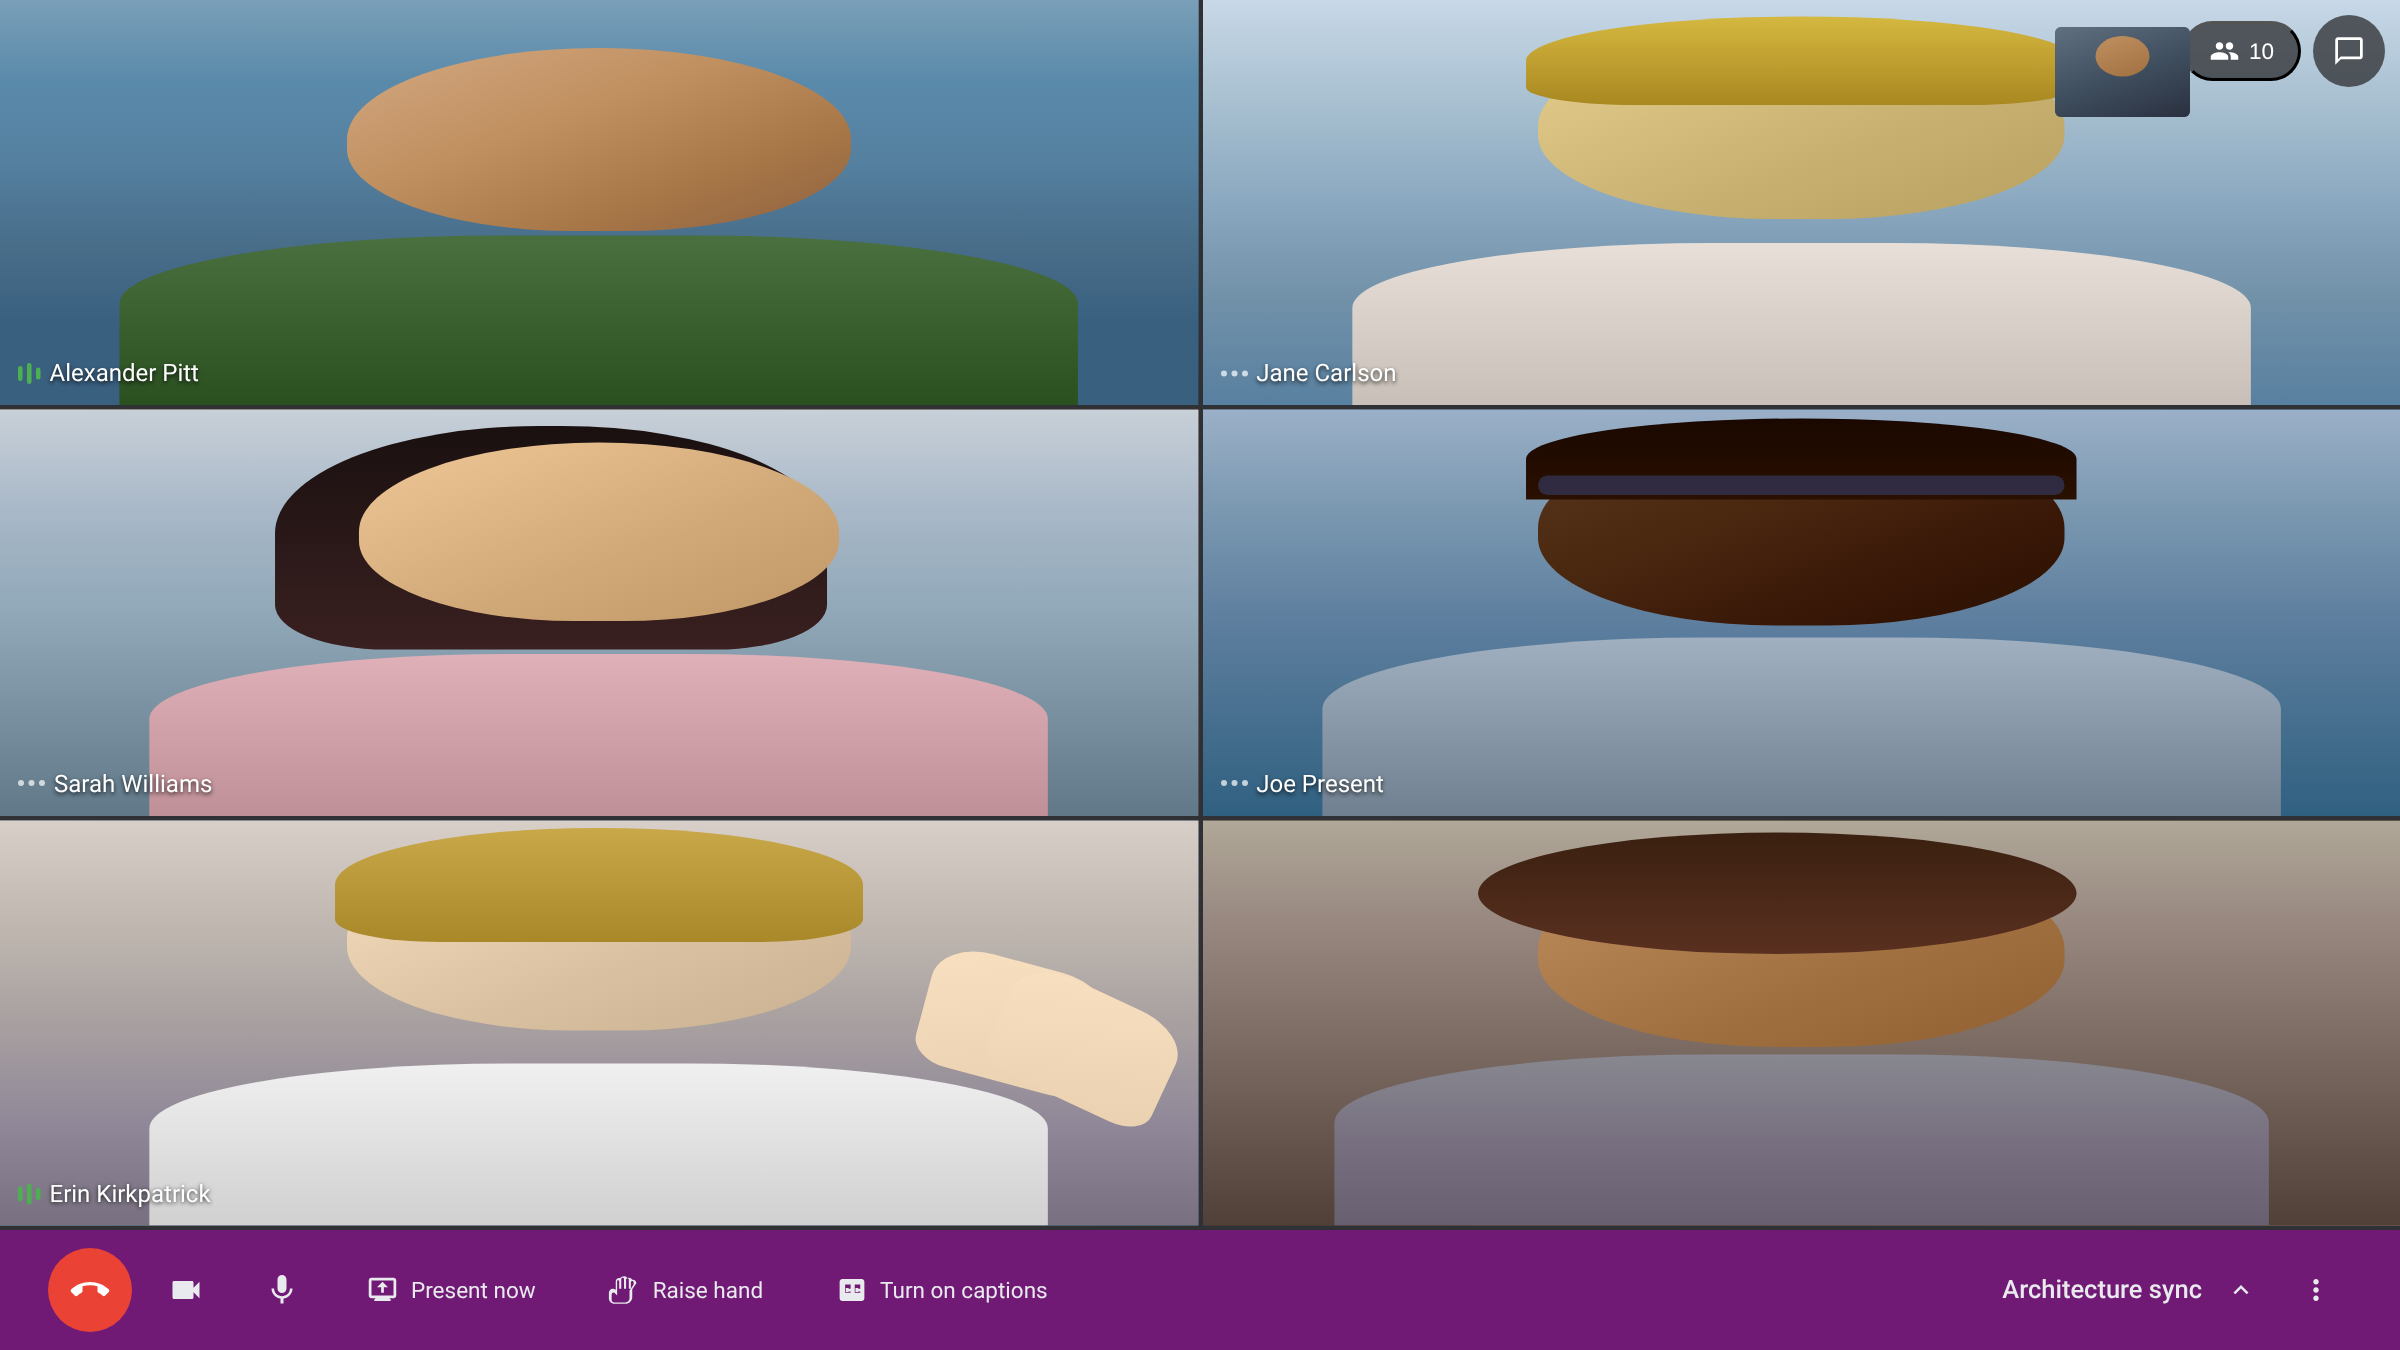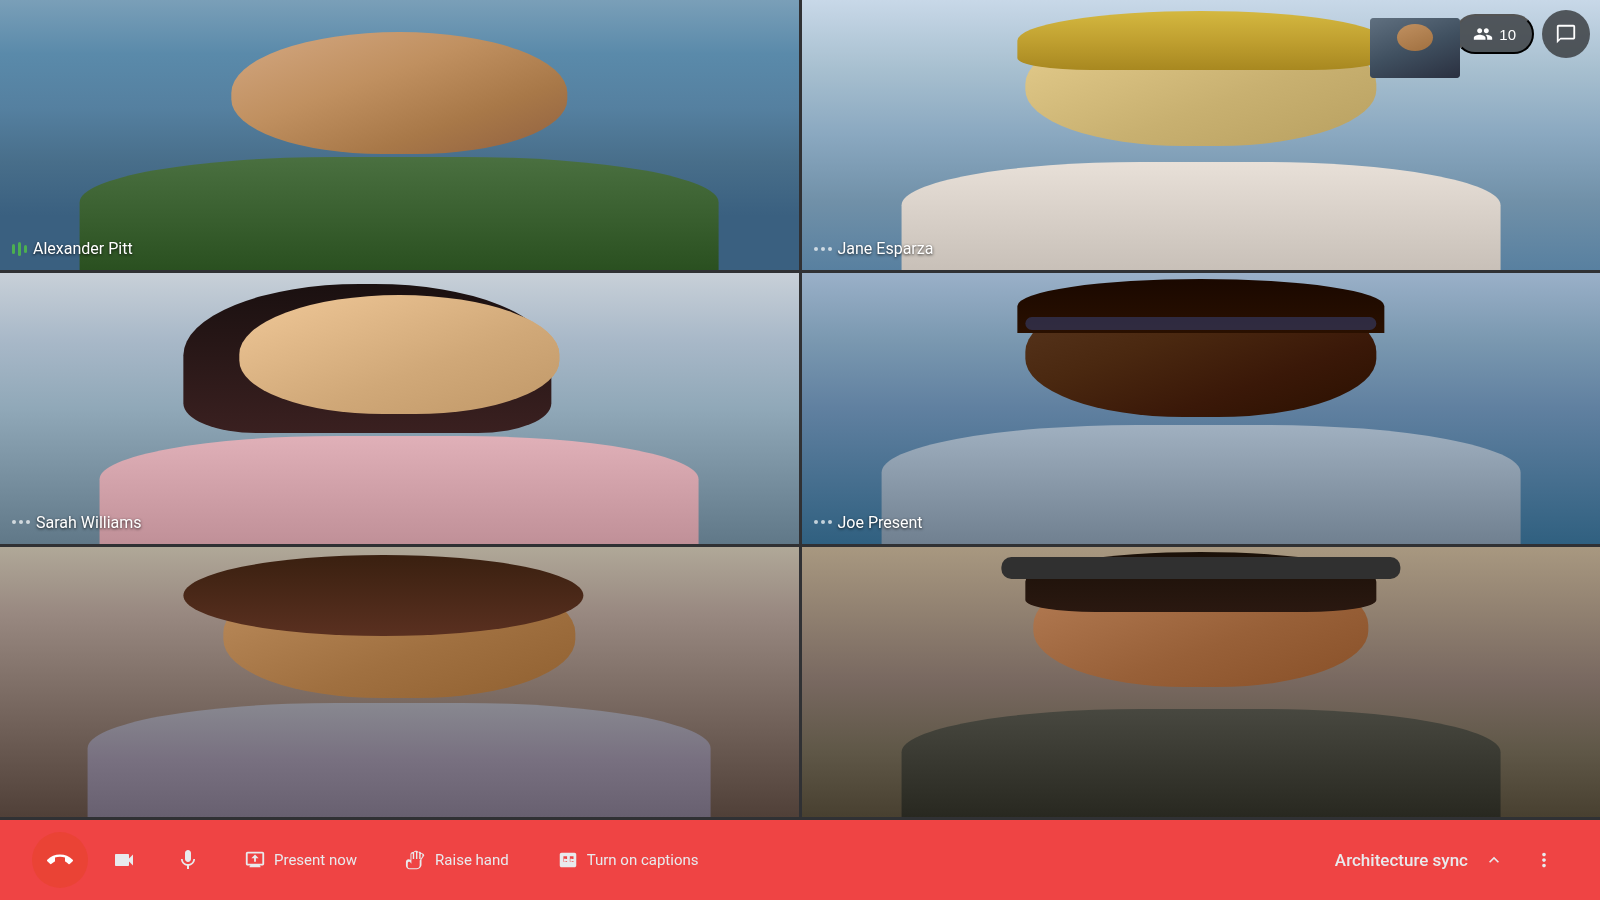--- a/index.html
+++ b/index.html
@@ -128,21 +128,21 @@
       z-index: 10;
     }
 
     
     .toolbar {
       position: absolute;
       bottom: 0;
       left: 0;
       right: 0;
       height: 80px;
-      background: #ef4444;
+      background: #701a75;
       display: flex;
       align-items: center;
       padding: 0 32px;
       gap: 8px;
     }
 
     .toolbar-btn {
       display: flex;
       flex-direction: column;
       align-items: center;
@@ -244,21 +244,21 @@
 
     <div style="position:absolute;top:4%;left:50%;transform:translateX(-50%);width:46%;height:22%;background:linear-gradient(180deg,#d4b840 0%,#c0a030 50%,#a88820 100%);border-radius:50% 50% 20% 20%;"></div>
 
     <div style="position:absolute;bottom:0;left:50%;transform:translateX(-50%);width:75%;height:40%;background:linear-gradient(180deg,#e8e0d8 0%,#d8d0c8 50%,#c8c0b8 100%);border-radius:40% 40% 0 0;"></div>
     <div class="name-label">
       <div class="audio-dots">
         <div style="width:4px;height:4px;background:rgba(255,255,255,0.7);border-radius:50%;"></div>
         <div style="width:4px;height:4px;background:rgba(255,255,255,0.7);border-radius:50%;"></div>
         <div style="width:4px;height:4px;background:rgba(255,255,255,0.7);border-radius:50%;"></div>
       </div>
-      <span>Jane Esparza</span>
+      <span>Jane Carlson</span>
     </div>
   </div>
 
 
   <div class="video-tile tile-3">
     <div style="position:absolute;inset:0;background:linear-gradient(180deg,#c8d0d8 0%,#a8b8c8 25%,#90a8b8 50%,#7890a0 75%,#607888 100%);"></div>
 
     <div style="position:absolute;top:8%;left:50%;transform:translateX(-50%);width:40%;height:44%;background:linear-gradient(160deg,#f0c898 0%,#e0b888 30%,#d0a878 60%,#c09868 100%);border-radius:50% 50% 45% 45%;"></div>
 
     <div style="position:absolute;top:4%;left:46%;transform:translateX(-50%);width:46%;height:55%;background:linear-gradient(180deg,#1a1010 0%,#2a1818 50%,#3a2020 100%);border-radius:48% 48% 20% 20%;z-index:0;"></div>
@@ -288,20 +288,40 @@
     <div class="name-label">
       <div class="audio-dots">
         <div style="width:4px;height:4px;background:rgba(255,255,255,0.7);border-radius:50%;"></div>
         <div style="width:4px;height:4px;background:rgba(255,255,255,0.7);border-radius:50%;"></div>
         <div style="width:4px;height:4px;background:rgba(255,255,255,0.7);border-radius:50%;"></div>
       </div>
       <span>Joe Present</span>
     </div>
   </div>
 
+  <div class="video-tile tile-5">
+    <div style="position:absolute;inset:0;background:linear-gradient(180deg,#d8d0c8 0%,#c0b8b0 25%,#a8a0a0 50%,#908898 75%,#787080 100%);"></div>
+
+    <div style="position:absolute;top:6%;left:50%;transform:translateX(-50%);width:42%;height:46%;background:linear-gradient(160deg,#f8e0c0 0%,#e8d0b0 30%,#d8c0a0 60%,#c8b090 100%);border-radius:50% 50% 45% 45%;"></div>
+
+    <div style="position:absolute;top:2%;left:50%;transform:translateX(-50%);width:44%;height:28%;background:linear-gradient(180deg,#c8a848 0%,#b89838 50%,#a88828 100%);border-radius:50% 50% 20% 20%;"></div>
+
+    <div style="position:absolute;bottom:0;left:50%;transform:translateX(-50%);width:75%;height:40%;background:linear-gradient(180deg,#f0f0f0 0%,#e0e0e0 50%,#d0d0d0 100%);border-radius:40% 40% 0 0;"></div>
+
+    <div style="position:absolute;right:8%;bottom:35%;width:15%;height:30%;background:linear-gradient(160deg,#f8e0c0 0%,#e8d0b0 100%);border-radius:30% 30% 20% 20%;transform:rotate(15deg);"></div>
+    <div style="position:absolute;right:2%;bottom:30%;width:15%;height:28%;background:linear-gradient(160deg,#f8e0c0 0%,#e8d0b0 100%);border-radius:30% 30% 20% 20%;transform:rotate(25deg);"></div>
+    <div class="name-label">
+      <div class="audio-dots">
+        <div style="width:3px;height:10px;background:#4caf50;border-radius:2px;"></div>
+        <div style="width:3px;height:14px;background:#4caf50;border-radius:2px;"></div>
+        <div style="width:3px;height:8px;background:#4caf50;border-radius:2px;"></div>
+      </div>
+      <span>Erin Kirkpatrick</span>
+    </div>
+  </div>
 
   <div class="video-tile tile-6">
     <div style="position:absolute;inset:0;background:linear-gradient(180deg,#b0a898 0%,#988880 25%,#807068 50%,#685850 75%,#504038 100%);"></div>
 
     <div style="position:absolute;top:8%;left:50%;transform:translateX(-50%);width:44%;height:48%;background:linear-gradient(160deg,#c09060 0%,#b08050 30%,#a07040 60%,#906030 100%);border-radius:50% 50% 45% 45%;"></div>
 
     <div style="position:absolute;top:3%;left:48%;transform:translateX(-50%);width:50%;height:30%;background:linear-gradient(180deg,#3a2010 0%,#4a2818 50%,#5a3020 100%);border-radius:50%;"></div>
 
     <div style="position:absolute;bottom:0;left:50%;transform:translateX(-50%);width:78%;height:42%;background:linear-gradient(180deg,#888890 0%,#787080 50%,#686070 100%);border-radius:40% 40% 0 0;"></div>
   </div>

